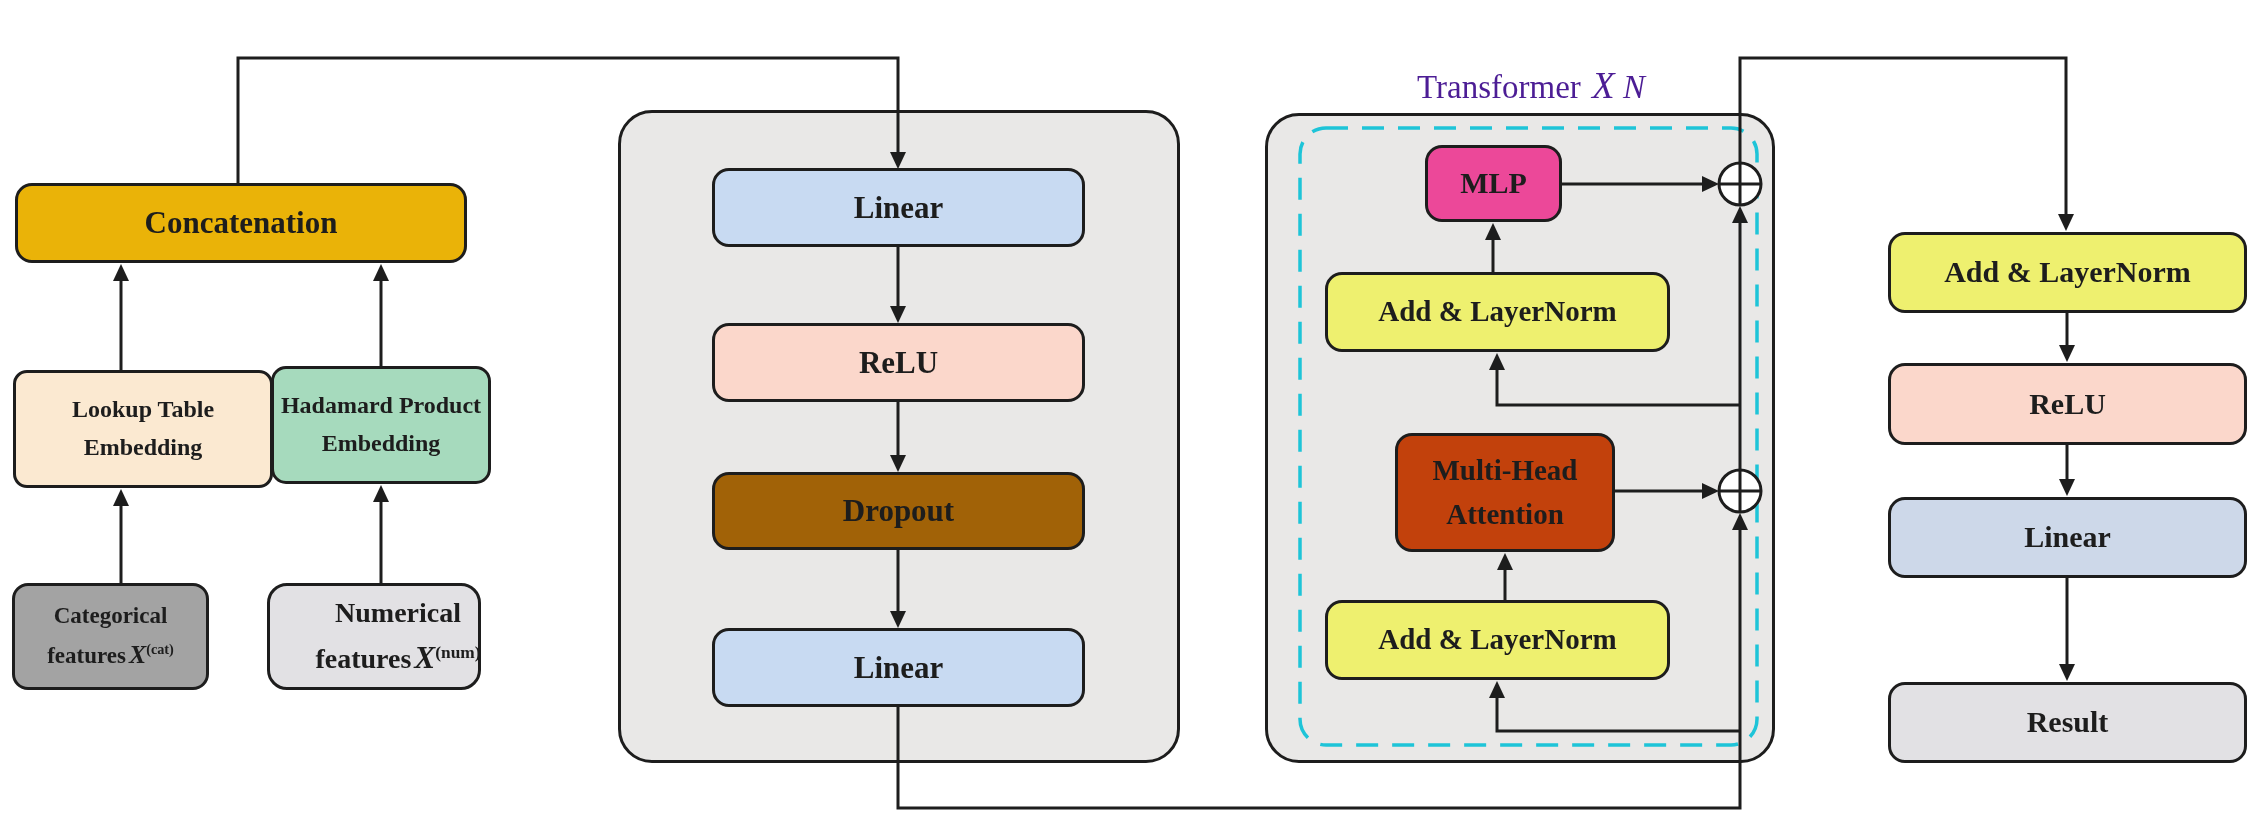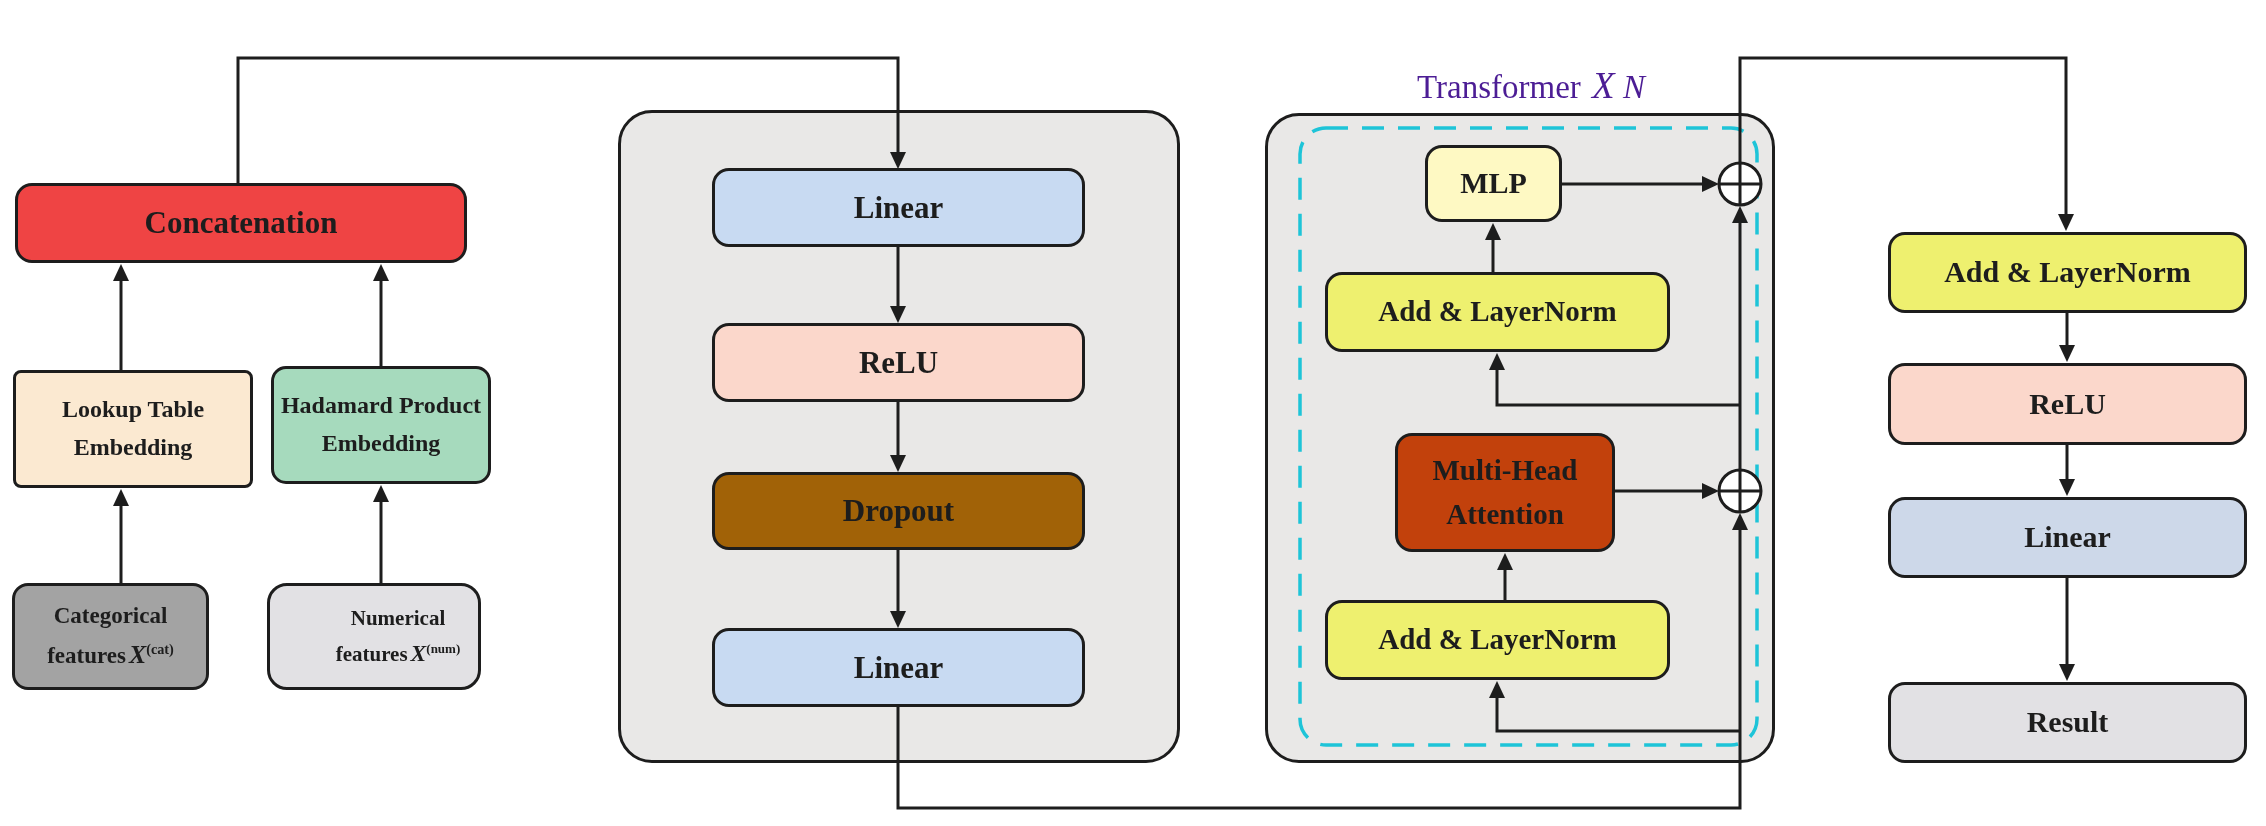--- a/index.html
+++ b/index.html
@@ -84,62 +84,62 @@
       <path d="M 1740 470 V 512 M 1719 491 H 1761" fill="none"></path>
     </g>
   </svg>
 
   <div class="tlabel" style="left: 1411px; top: 64px; width: 240px; font-size: 33px; color: #4c1d95;">
     <span>Transformer</span>
     <span class="mathx">X</span>
     <i>N</i>
   </div>
 
-  <div class="box" style="left: 15px; top: 183px; width: 452px; height: 80px; font-size: 31px; background-color: #ef4444;">
+  <div class="box" style="left: 15px; top: 183px; width: 452px; height: 80px; font-size: 31px; background-color: #eab308;">
     <span class="ln">Concatenation</span>
   </div>
 
-  <div class="box two" style="left: 13px; top: 370px; width: 240px; height: 118px; font-size: 24px; border-radius: 8px; background-color: rgb(251, 233, 209);">
+  <div class="box two" style="left: 13px; top: 370px; width: 260px; height: 118px; font-size: 24px; border-radius: 14px; background-color: rgb(251, 233, 209);">
     <span class="ln">Lookup Table</span>
     <span class="ln">Embedding</span>
   </div>
 
   <div class="box two" style="left: 271px; top: 366px; width: 220px; height: 118px; font-size: 24px; border-radius: 15px; background-color: rgb(166, 218, 189);">
     <span class="ln">Hadamard Product</span>
     <span class="ln">Embedding</span>
   </div>
 
   <div class="box two" style="left: 12px; top: 583px; width: 197px; height: 107px; font-size: 23px; border-radius: 16px; background-color: #a3a3a3;">
     <span class="ln">Categorical</span>
     <span class="ln">
       <span>features</span><span class="mathx">X</span><sup>(cat)</sup>
     </span>
   </div>
 
-  <div class="box two" style="left: 267px; top: 583px; width: 214px; height: 107px; font-size: 21px; border-radius: 20px; background-color: rgb(226, 225, 228); padding-left: 48px;">
+  <div class="box two" style="left: 267px; top: 583px; width: 214px; height: 107px; font-size: 28px; border-radius: 20px; background-color: rgb(226, 225, 228); padding-left: 48px;">
     <span class="ln">Numerical</span>
     <span class="ln">
       <span>features</span><span class="mathx">X</span><sup>(num)</sup>
     </span>
   </div>
 
   <div class="box" style="left: 712px; top: 168px; width: 373px; height: 79px; font-size: 31px; background-color: rgb(200, 218, 242);">
     <span class="ln">Linear</span>
   </div>
   <div class="box" style="left: 712px; top: 323px; width: 373px; height: 79px; font-size: 31px; background-color: rgb(251, 215, 203);">
     <span class="ln">ReLU</span>
   </div>
   <div class="box" style="left: 712px; top: 472px; width: 373px; height: 78px; font-size: 31px; background-color: #a16207;">
     <span class="ln">Dropout</span>
   </div>
   <div class="box" style="left: 712px; top: 628px; width: 373px; height: 79px; font-size: 31px; background-color: rgb(200, 218, 242);">
     <span class="ln">Linear</span>
   </div>
 
-  <div class="box" style="left: 1425px; top: 145px; width: 137px; height: 77px; font-size: 30px; background-color: #fef9c3;">
+  <div class="box" style="left: 1425px; top: 145px; width: 137px; height: 77px; font-size: 30px; background-color: #ec4899;">
     <span class="ln">MLP</span>
   </div>
   <div class="box" style="left: 1325px; top: 272px; width: 345px; height: 80px; font-size: 29px; background-color: rgb(238, 240, 111);">
     <span class="ln">Add &amp; LayerNorm</span>
   </div>
   <div class="box two" style="left: 1395px; top: 433px; width: 220px; height: 119px; font-size: 29px; background-color: #c2410c;">
     <span class="ln">Multi-Head</span>
     <span class="ln">Attention</span>
   </div>
   <div class="box" style="left: 1325px; top: 600px; width: 345px; height: 80px; font-size: 29px; background-color: rgb(238, 240, 111);">

